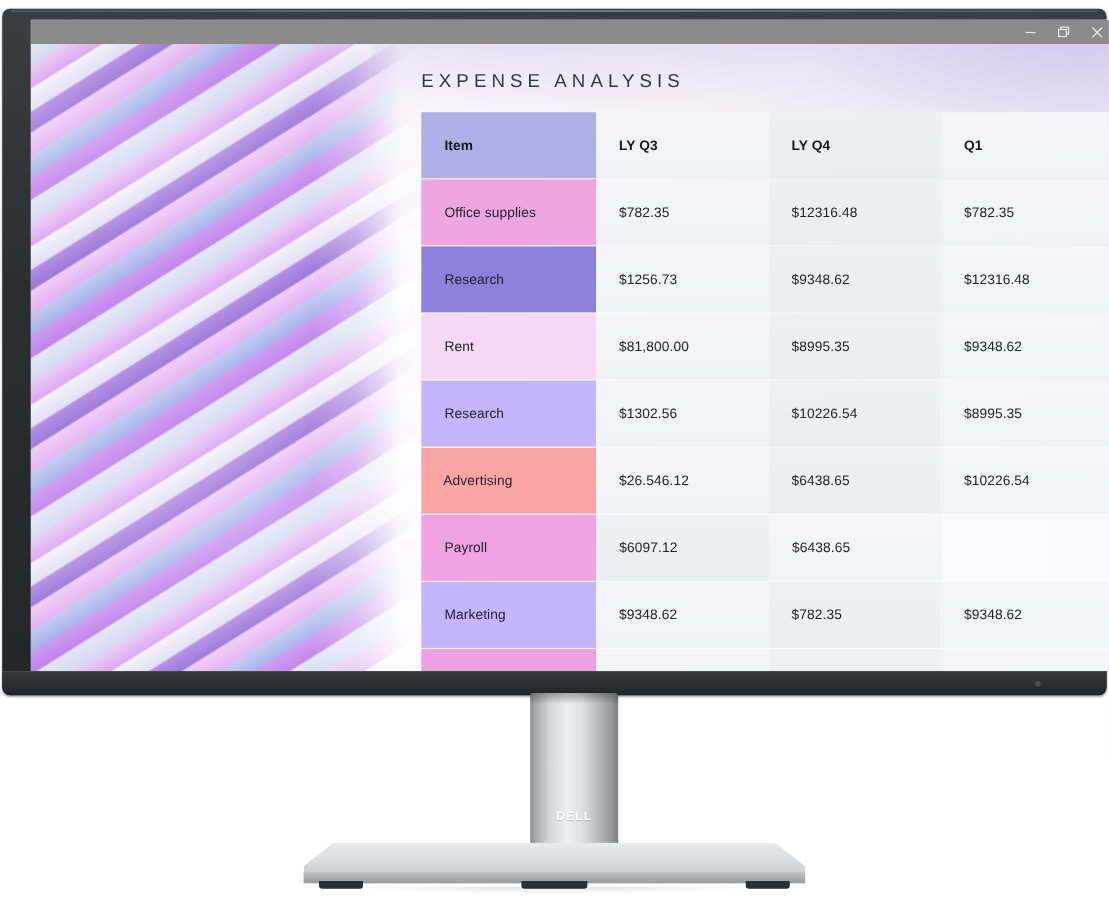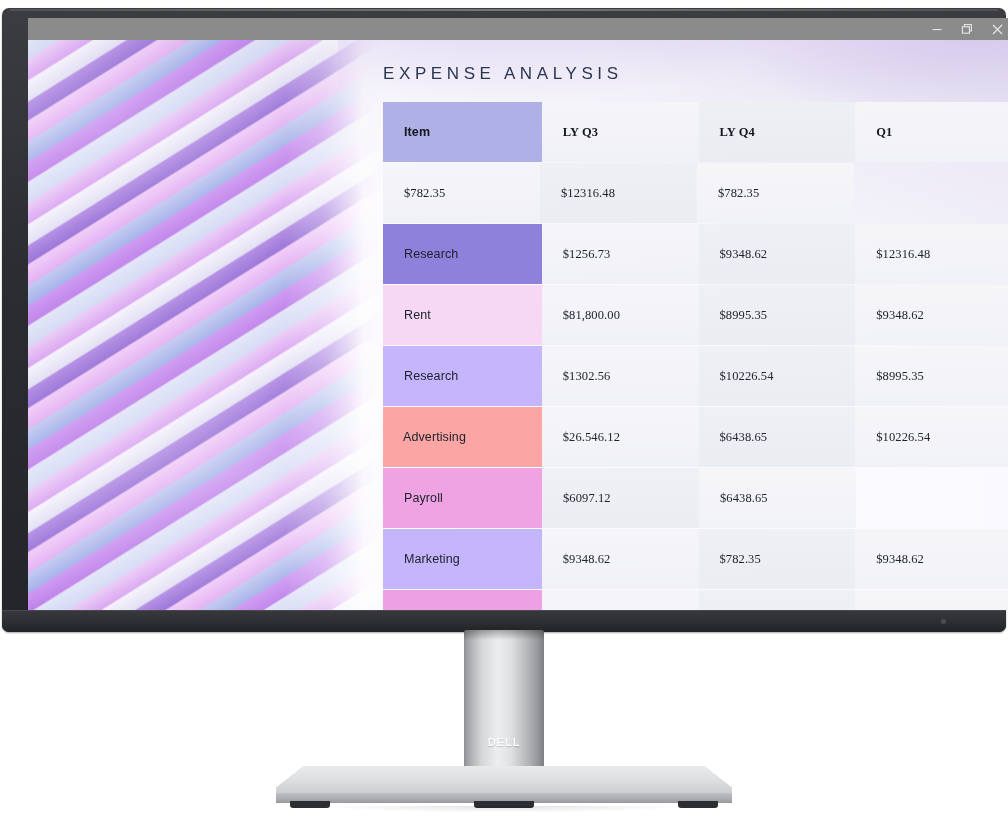--- a/index.html
+++ b/index.html
@@ -185,33 +185,33 @@
   }
   .cell {
     display: flex;
     align-items: center;
     padding-left: 21px;
     font-size: 12.5px;
     color: #20242e;
     letter-spacing: 0.1px;
   }
   .c-item   { width: 159px; }
-  .c-v      { width: 157px; font-family: Liberation Serif, serif; }
+  .c-v      { width: 157px; }
 
   .row.header .cell { font-weight: bold; font-size: 12.5px; color: #14181f; }
 
   
   .vcol-a { background: linear-gradient(180deg, rgba(245,245,249,0.95), rgba(240,241,246,0.95)); }
   .vcol-b { background: linear-gradient(180deg, rgba(238,240,244,0.95), rgba(233,236,241,0.95)); }
   .vcol-c { background: linear-gradient(180deg, rgba(246,246,249,0.95), rgba(241,242,247,0.95)); }
 
   
   .neck {
     position: absolute;
-    left: 464px;
+    left: 482px;
     top: 630px;
     width: 80px;
     height: 140px;
     background: linear-gradient(90deg,
       #8d8f92 0%, #a9abae 7%, #d4d6d8 22%,
       #eceef0 42%, #dfe1e3 58%, #b7b9bc 78%,
       #97999c 92%, #7d7f82 100%);
     border-radius: 2px 2px 0 0;
   }
   .neck-top-shadow {
@@ -312,20 +312,21 @@
         <div class="table">
 
           <div class="row header">
             <div class="cell c-item" style="background: rgb(175, 176, 230);">Item</div>
             <div class="cell c-v vcol-a">LY Q3</div>
             <div class="cell c-v vcol-b">LY Q4</div>
             <div class="cell c-v vcol-c">Q1</div>
           </div>
 
           <div class="row">
+            <div class="cell c-item" style="background: rgb(237, 166, 224);">Office supplies</div>
             <div class="cell c-v vcol-a">$782.35</div>
             <div class="cell c-v vcol-b">$12316.48</div>
             <div class="cell c-v vcol-c">$782.35</div>
           </div>
           <div class="row">
             <div class="cell c-item" style="background: rgb(142, 129, 220);">Research</div>
             <div class="cell c-v vcol-a">$1256.73</div>
             <div class="cell c-v vcol-b">$9348.62</div>
             <div class="cell c-v vcol-c">$12316.48</div>
           </div>

